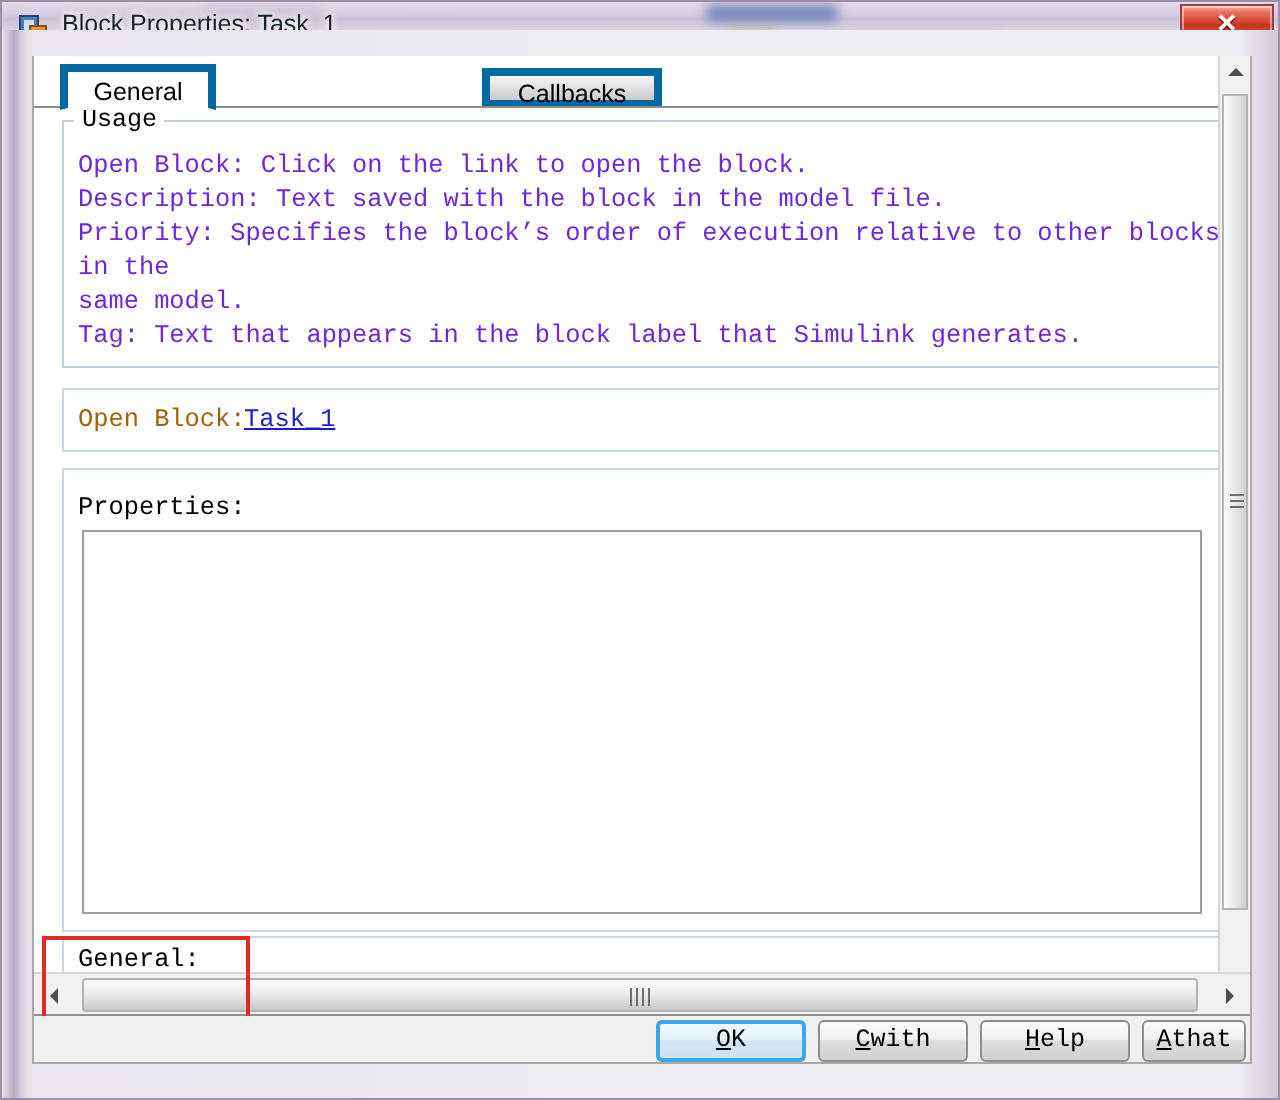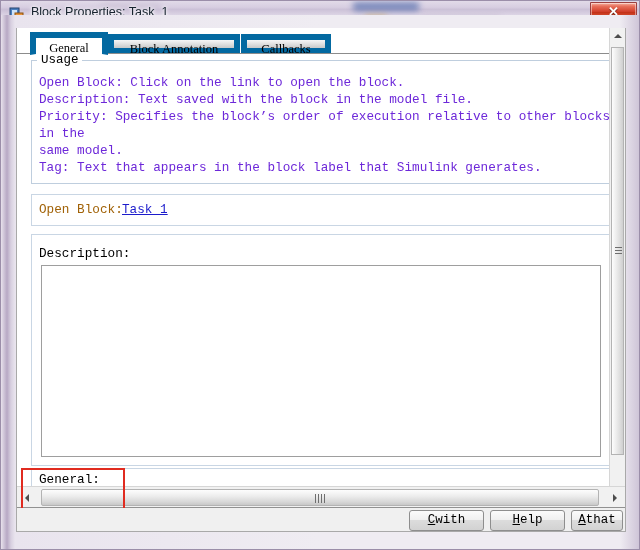--- a/index.html
+++ b/index.html
@@ -82,24 +82,24 @@
     overflow: hidden;
   }
 
   
   #tabstrip {
     position: absolute; left: -2px; top: 4px;
     width: 600px; height: 22px;
   }
   .tab {
     position: absolute; top: 2px; height: 20px;
-    font-family: Liberation Serif, serif;
+    font-family: Liberation Sans, sans-serif;
     font-size: 12.5px; color: #000;
     line-height: 19px; text-align: center;
-    border: 6px solid #0369a1;
+    border: 4px solid #0369a1;
     background: linear-gradient(to bottom, #f6f6f6 0%, #dedede 55%, #c9c9c9 100%);
     cursor: pointer;
   }
   .tab.active {
     top: 0; height: 23px; line-height: 21px;
     background: #ffffff;
     border-bottom: 1px solid #ffffff;
     z-index: 3;
   }
 
@@ -327,41 +327,40 @@
       <div class="x">✕</div>
     </div>
   </div>
 
   <div id="client">
 
     <div id="pane">
 
       <div id="tabstrip">
         <div class="tab active" id="tab-0" style="left:15px;width:78px;">General</div>
-        <div class="tab" id="tab-1" style="left:93px;width:132px;">Block Annotation</div>
         <div class="tab" id="tab-2" style="left:226px;width:90px;">Callbacks</div>
       </div>
       <div id="tab-underline"></div>
 
       <div id="usage-group"></div>
       <div id="usage-top-left"></div>
       <div id="usage-top-right"></div>
       <div id="usage-legend">Usage</div>
       <div id="usage-body">Open Block: Click on the link to open the block.
 Description: Text saved with the block in the model file.
 Priority: Specifies the block’s order of execution relative to other blocks in the
 same model.
 Tag: Text that appears in the block label that Simulink generates.</div>
 
       <div id="openblock-box"></div>
       <div id="openblock-label">Open Block:</div>
       <div id="openblock-link">Task_1</div>
 
       <div id="desc-box"></div>
-      <div id="desc-label">Description:</div>
+      <div id="desc-label">Properties:</div>
       <textarea id="desc-input" placeholder="" style=""></textarea>
 
       <div id="prio-box"></div>
       <div id="prio-label">General:</div>
       <input id="prio-input" type="text" value="2" style="">
       <div id="prio-annotation"></div>
 
       <div id="vscroll">
         <div class="sb-arrow" id="vs-up">
             <span class="tri"></span>
@@ -382,20 +381,23 @@
           <div id="hs-grip"></div>
         </div>
         <div class="hsb-arrow" id="hs-right">
             <span class="tri"></span>
           </div>
       </div>
 
     </div>
 
     <div id="buttonbar">
+      <div class="dlg-btn default" id="btn-ok">
+        <span class="mnemo">O</span><span>K</span>
+      </div>
       <div class="dlg-btn" id="btn-cancel">
         <span class="mnemo">C</span><span>with</span>
       </div>
       <div class="dlg-btn" id="btn-help">
         <span class="mnemo">H</span><span>elp</span>
       </div>
       <div class="dlg-btn" id="btn-apply">
         <span class="mnemo">A</span><span>that</span>
       </div>
     </div>

